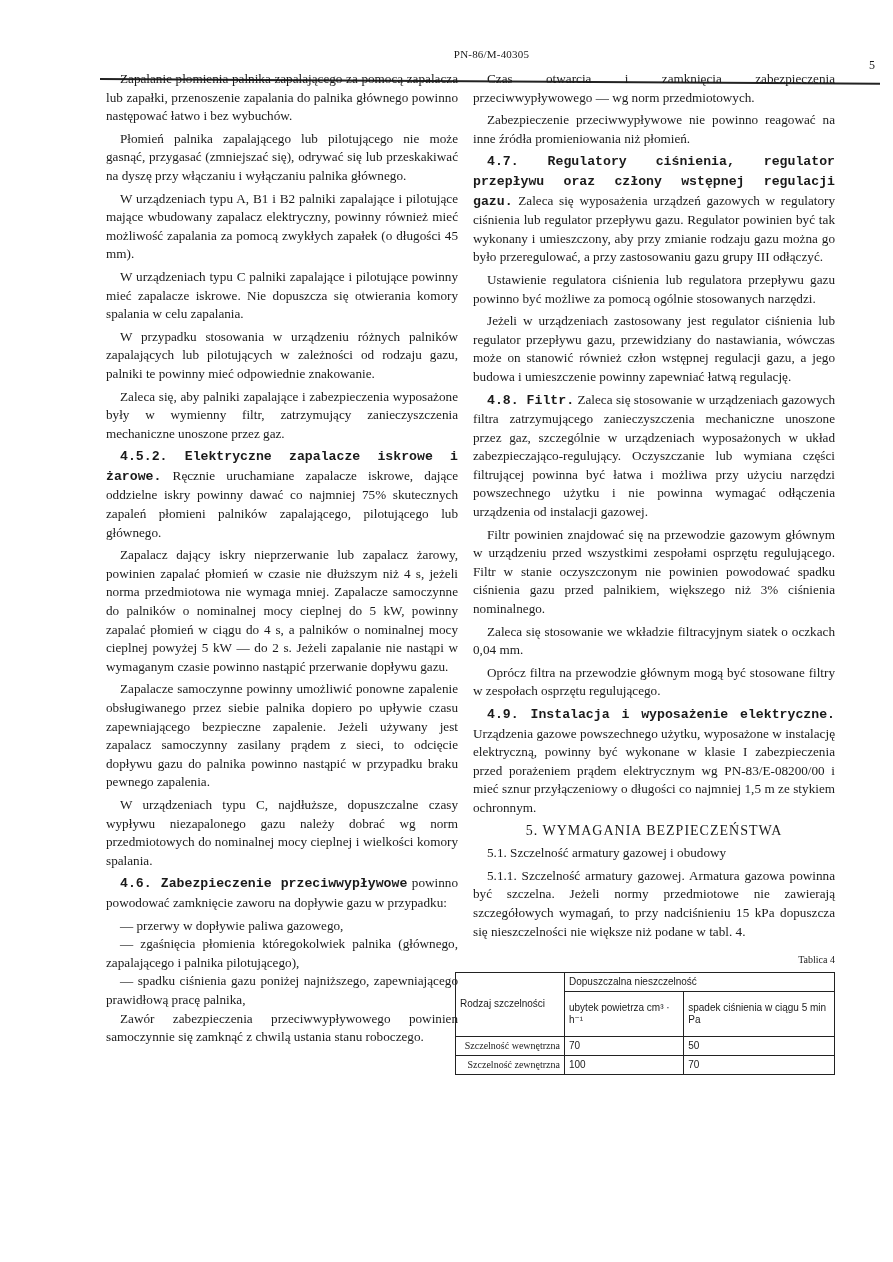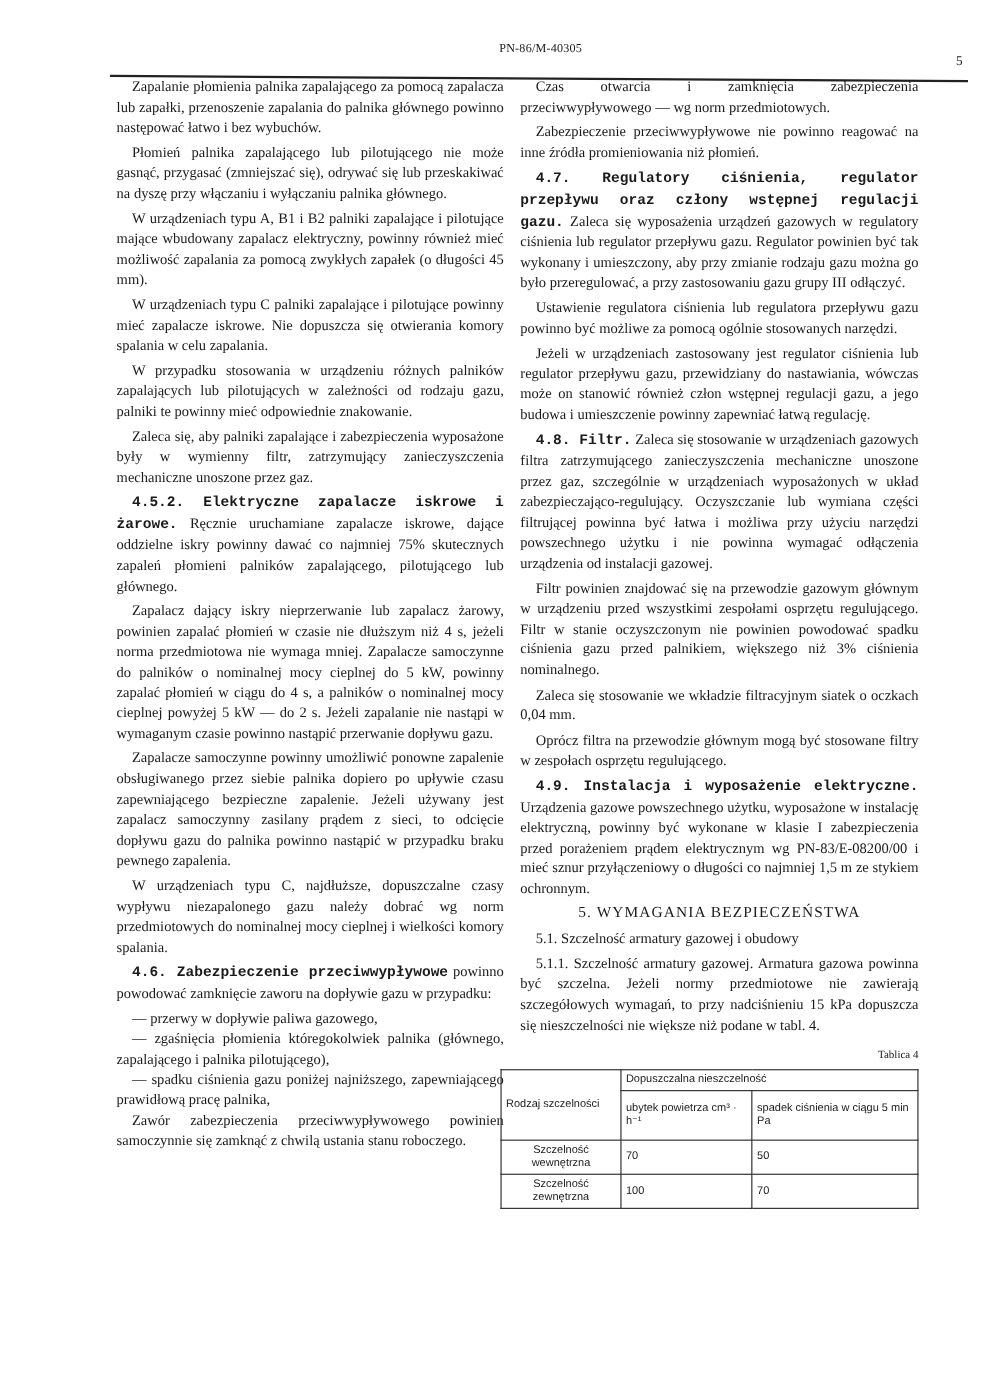--- a/index.html
+++ b/index.html
@@ -1,35 +1,35 @@
 <!DOCTYPE html>
 <html><head>
 <meta charset="utf-8">
 <style>
   html, body { margin: 0; padding: 0; }
   body {
     width: 893px; height: 1262px; background: #ffffff; position: relative; overflow: hidden;
     font-family: "Liberation Serif", "DejaVu Serif", serif; color: #1a1a1a;
   }
-  .header { position: absolute; left: 100px; top: 30px; width: 783px; height: 30px; }
+  .header { position: absolute; left: 100px; top: 40px; width: 783px; height: 30px; }
   .header .title { position: absolute; left: 0; right: 0; top: 8px; text-align: center; font-size: 11px; letter-spacing: 0.2px; }
   .header .pagenum { position: absolute; right: 8px; top: 18px; font-size: 12px; }
   .header .rule { position: absolute; left: 0; top: 12px; width: 780px; height: 1.5px; background: #222; transform: rotate(0.35deg); transform-origin: left center; top: 38px; }
   .col { position: absolute; top: 70px; font-size: 13.2px; line-height: 18.6px; text-align: justify; }
   .col.left { left: 106px; width: 352px; }
   .col.right { left: 473px; width: 362px; }
   .col p { margin: 0 0 4px 0; text-indent: 14px; hyphens: manual; }
   .col p.noind { text-indent: 0; }
   .col p.dash { text-indent: 14px; margin-bottom: 0; }
   .col b { font-weight: bold; font-family: Liberation Mono, monospace; }
   .section-title { text-align: center; font-size: 14px; letter-spacing: 1px; margin: 20px 0 14px 0; text-indent: 0 !important; }
   .tcaption { text-align: right; font-size: 10px; margin: 10px 0 2px 0; }
   table.t4 { border-collapse: collapse; width: 380px; margin-left: -18px; font-size: 10px; line-height: 12px; font-family: "Liberation Sans", "DejaVu Sans", sans-serif; }
   table.t4 td { border: 1.4px solid #222; text-align: left; vertical-align: middle; padding: 3px 4px; }
-  table.t4 td.rl { text-align: center; }
+  table.t4 td.rl { text-align: right; font-family: Liberation Serif, serif; }
 </style>
 </head>
 <body>
 
 <div class="header">
   <div class="title">PN-86/M-40305</div>
   <div class="rule"></div>
   <div class="pagenum">5</div>
 </div>
 

